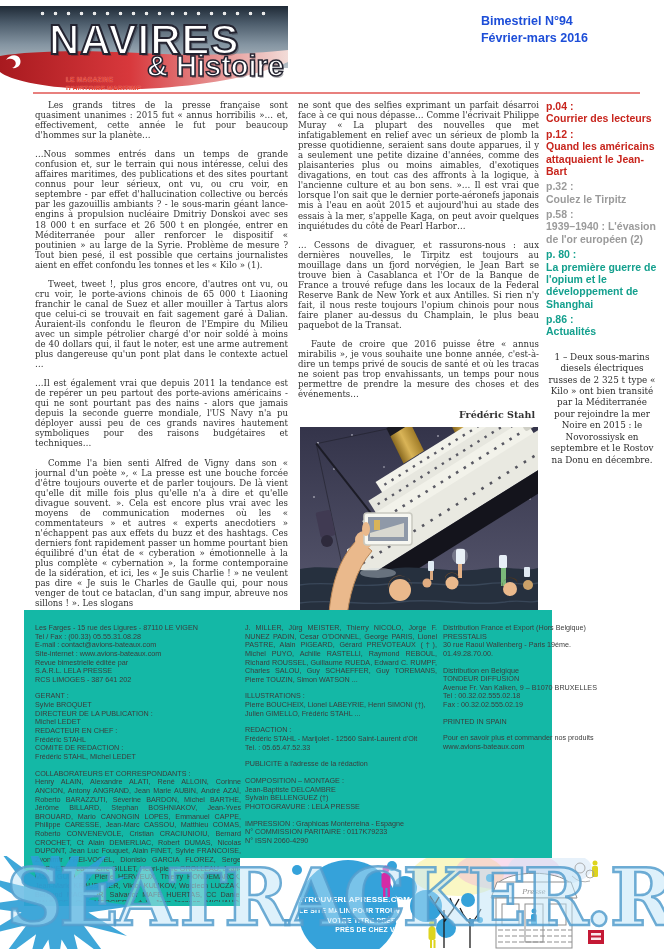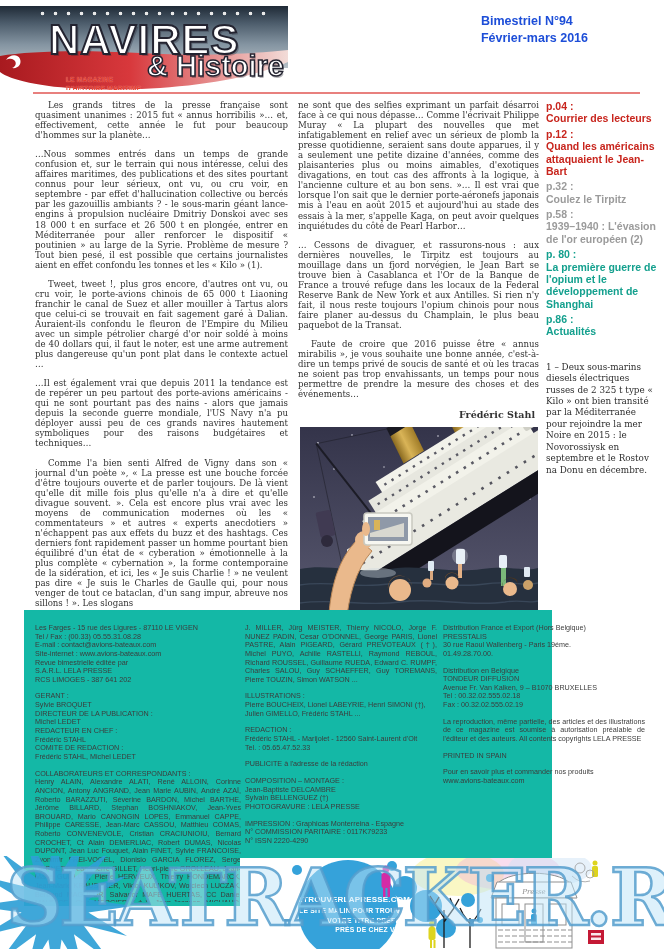--- a/index.html
+++ b/index.html
@@ -33,22 +33,22 @@
   #col2{left:298px;top:100px;width:241px;height:322px}
   .sig{text-align:right;font-weight:bold;font-size:9.5px;margin-top:10px;padding-right:4px}
 
   
   .shipfig{position:absolute;left:300px;top:427px;width:238px;height:200px}
 
   
   .toc{position:absolute;left:546px;top:100px;width:112px;height:508px;overflow:hidden}
   .toc-item{font-size:10.5px;font-weight:bold;line-height:1.18;margin-bottom:3px}
   .toc-item .pg{display:block}
-  .toc-note{margin-top:24px;font-family:"DejaVu Serif",serif;font-size:8.8px;line-height:1.3;
-    color:#2e2e2e;text-align:left}
+  .toc-note{margin-top:14px;font-family:"DejaVu Serif",serif;font-size:8.8px;line-height:1.3;
+    color:#2e2e2e;text-align:center}
 
   
   .masthead{position:absolute;left:24px;top:610px;width:528px;height:296px;background:#14b8a6}
   .mcol{position:absolute;top:14px;font-size:7.2px;line-height:1.2;color:#3c3c3c;overflow:hidden}
   #mcol1{left:11px;width:206px;height:278px}
   #mcol2{left:221px;width:192px;height:278px}
   #mcol3{left:419px;width:202px;height:278px}
   .block{margin-bottom:8px;white-space:pre-line}
   .just{white-space:normal;text-align:justify}
 
@@ -259,33 +259,32 @@
       <div class="block">REDACTION :
 Frédéric STAHL - Marijolet - 12560 Saint-Laurent d'Olt
 Tel. : 05.65.47.52.33</div>
       <div class="block">PUBLICITE à l'adresse de la rédaction</div>
       <div class="block">COMPOSITION – MONTAGE :
 Jean-Baptiste DELCAMBRE
 Sylvain BELLENGUEZ (†)
 PHOTOGRAVURE : LELA PRESSE</div>
       <div class="block">IMPRESSION : Graphicas Monterreina - Espagne
 N° COMMISSION PARITAIRE : 0117K79233
-N° ISSN 2220-4290</div>
+N° ISSN 2060-4290</div>
     </div>
     <div class="mcol" id="mcol3">
       <div class="block">Distribution France et Export (Hors Belgique)
 PRESSTALIS
 30 rue Raoul Wallenberg - Paris 19éme.
 01.49.28.70.00.</div>
       <div class="block">Distribution en Belgique
 TONDEUR DIFFUSION
 Avenue Fr. Van Kalken, 9 – B1070 BRUXELLES
 Tel : 00.32.02.555.02.18
 Fax : 00.32.02.555.02.19</div>
-      <div class="block just">La reproduction, même partielle, des articles et des illustrations de ce magazine est soumise à autorisation préalable de l'éditeur et des auteurs. All contents copyrights LELA PRESSE</div>
       <div class="block">PRINTED IN SPAIN</div>
       <div class="block">Pour en savoir plus et commander nos produits
 www.avions-bateaux.com</div>
     </div>
   </section>
 
   <div class="banner">
     <svg viewBox="0 0 424 91" width="424" height="91">
       <rect width="424" height="91" fill="#ffffff"></rect>
       <ellipse cx="218" cy="16" rx="46" ry="22" fill="#f5ee7d" opacity="0.45"></ellipse>

